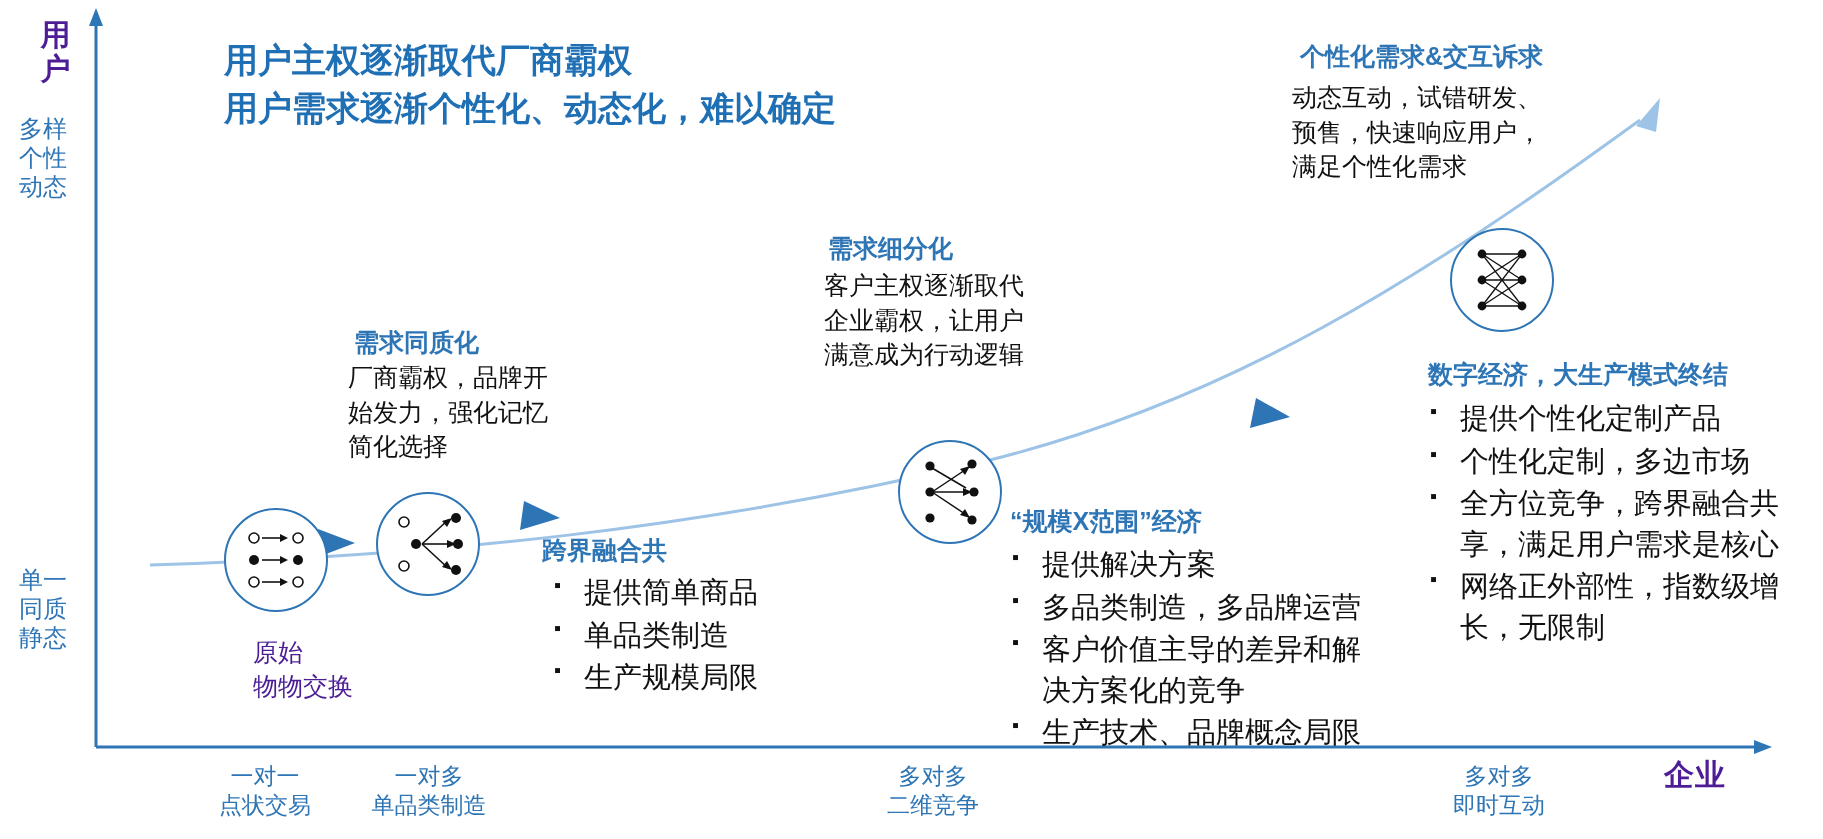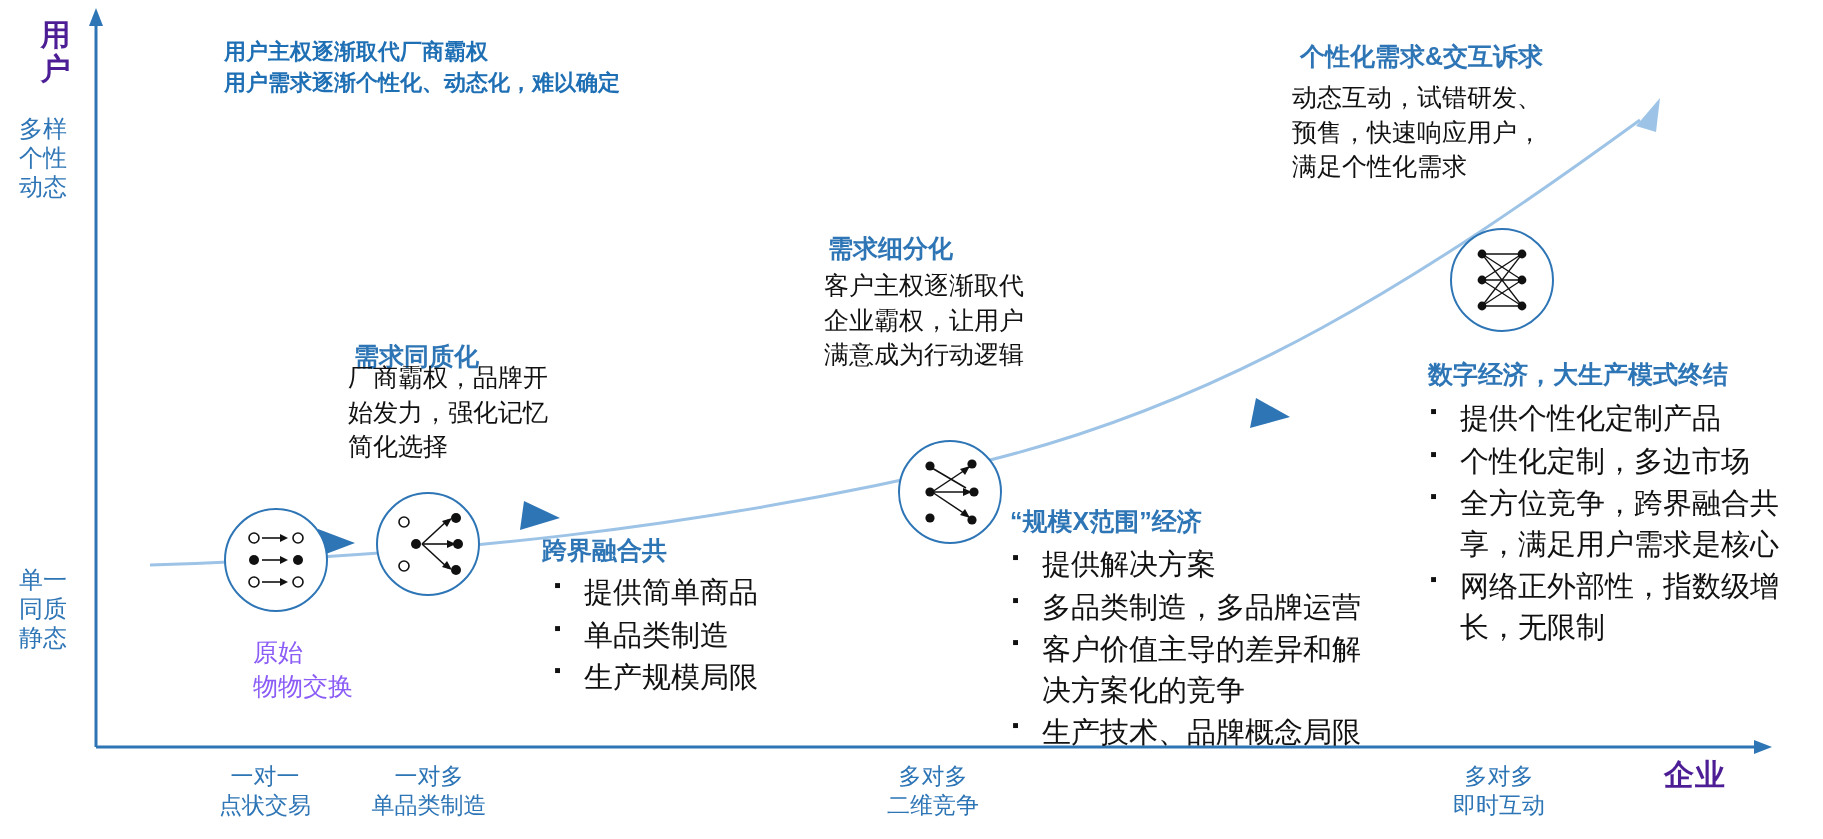--- a/index.html
+++ b/index.html
@@ -43,21 +43,21 @@
   .head-blue {
     color: #2E75B6;
     font-weight: bold;
     font-size: 25px;
     line-height: 1.35;
     white-space: pre-line;
   }
   .head-blue-lg {
     color: #1F6FB5;
     font-weight: bold;
-    font-size: 22px;
+    font-size: 34px;
     line-height: 1.42;
     white-space: pre-line;
   }
   .body-black {
     color: #111111;
     font-size: 25px;
     line-height: 1.38;
     white-space: pre-line;
   }
   .bullets {
@@ -85,21 +85,21 @@
   .node {
     width: 104px;
     height: 104px;
     border: 2px solid #2E75B6;
     border-radius: 50%;
     background: #ffffff;
     box-sizing: border-box;
   }
   .node svg { display: block; }
   .caption-black {
-    color: #8b5cf6;
+    color: #4c1d95;
     font-size: 25px;
     line-height: 1.35;
     white-space: pre-line;
   }
 </style>
 </head>
 <body>
 
 <div id="stage">
 
@@ -176,21 +176,21 @@
         <circle cx="26" cy="28" r="5"></circle>
         <circle cx="26" cy="72" r="5"></circle>
       </g>
       <circle cx="38" cy="50" r="5" fill="#111"></circle>
       <circle cx="78" cy="24" r="5" fill="#111"></circle>
       <circle cx="80" cy="50" r="5" fill="#111"></circle>
       <circle cx="78" cy="76" r="5" fill="#111"></circle>
     </svg>
   </div>
 
-  <div class="abs head-blue" style="left:354px; top:340px;">需求同质化</div>
+  <div class="abs head-blue" style="left:354px; top:326px;">需求同质化</div>
   <div class="abs body-black" style="left:348px; top:360px; width:330px;">厂商霸权，品牌开
 始发力，强化记忆
 简化选择</div>
 
   <div class="abs head-blue" style="left:542px; top:534px;">跨界融合共</div>
   <ul class="abs bullets" style="left:542px; top:572px; width:360px;">
     <li>提供简单商品</li>
     <li>单品类制造</li>
     <li>生产规模局限</li>
   </ul>

